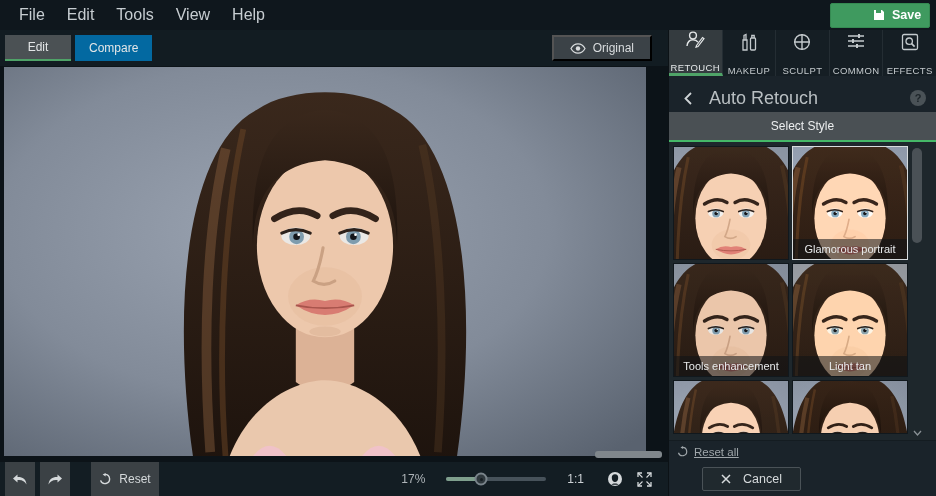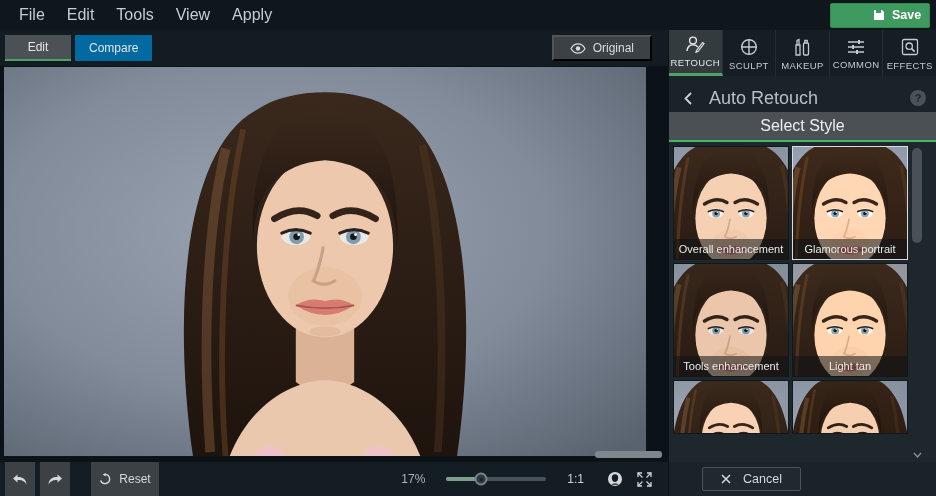--- a/index.html
+++ b/index.html
@@ -44,37 +44,37 @@
   .slider{width:100px;height:4px;background:#47525a;border-radius:2px;position:relative;margin-right:16px;}
   .slider .fill{position:absolute;left:0;top:0;height:4px;width:35%;background:#7f9f8d;border-radius:2px;}
   .slider .handle{position:absolute;left:35%;top:50%;transform:translate(-50%,-50%);width:13px;height:13px;border-radius:50%;
     background:#2f383d;border:2px solid #79838a;}
   .slider .handle::after{content:"";position:absolute;left:50%;top:50%;transform:translate(-50%,-50%);width:3px;height:3px;border-radius:50%;background:#161d22;}
   .ratio-label{color:#cdd2d5;font-size:12px;margin-right:14px;}
   .icon-btn{background:none;border:none;color:#d5d9db;width:24px;height:24px;display:flex;align-items:center;justify-content:center;padding:0;}
 
   
   .tool-tabs{height:46px;display:flex;flex:0 0 auto;background:#151e24;}
-  .ttab{flex:1;display:flex;flex-direction:column;align-items:center;justify-content:center;gap:4px;
+  .ttab{flex:1;display:flex;flex-direction:column;align-items:center;justify-content:space-between;gap:4px;
         border-right:1px solid #242d33;color:#c4cacd;padding-top:3px;}
   .ttab:last-child{border-right:none;}
   .ttab .tlabel{font-size:9.5px;letter-spacing:.4px;}
   .ttab.active{background:#343b3f;border-bottom:3px solid #4fa368;color:#e4e7e8;padding-top:0;}
 
   
   .feature-header{height:28px;margin-top:8px;display:flex;align-items:center;padding:0 10px;color:#b9bfc2;}
   .back-btn{background:none;border:none;color:#cfd4d6;width:18px;height:18px;display:flex;align-items:center;justify-content:center;padding:0;margin-right:12px;}
   .feature-title{font-size:18px;}
   .feature-header .spacer{flex:1;}
   .help-btn{width:16px;height:16px;border-radius:50%;background:#4a5257;color:#1c2429;font-size:11px;font-weight:bold;
     display:flex;align-items:center;justify-content:center;border:none;padding:0;}
 
   
   .style-tabs{height:30px;display:flex;flex:0 0 auto;}
-  .stab{flex:1;display:flex;align-items:center;justify-content:center;font-size:16px;color:#c9ced1;background:#2a3237;}
+  .stab{flex:1;display:flex;align-items:center;justify-content:center;font-size:12px;color:#c9ced1;background:#2a3237;}
   .stab.active{background:#4a5054;border-bottom:2px solid #45b868;color:#eceeef;}
 
   
   .styles-list{flex:1;background:#1e272c;position:relative;padding:4px 0 0 4px;overflow:hidden;}
   .tile-row{display:flex;gap:3px;margin-bottom:3px;}
   .tile{width:116px;height:114px;position:relative;overflow:hidden;background:#11181d;border:1px solid #11181d;}
   .tile.selected{border:1px solid #d8dcde;}
   .tile.partial{height:54px;}
   .tile .ph{position:absolute;inset:0;}
   .tile .ph svg{display:block;width:100%;height:100%;}
@@ -149,21 +149,21 @@
   </defs>
 </svg>
 
 <div id="app">
 
   <div class="menubar">
     <span class="menu-item">File</span>
     <span class="menu-item">Edit</span>
     <span class="menu-item">Tools</span>
     <span class="menu-item">View</span>
-    <span class="menu-item">Apply</span>
+    <span class="menu-item">Help</span>
     <span class="spacer"></span>
     <button class="save-btn">
       <span style="display:flex">
         <svg width="12" height="12" viewBox="0 0 12 12">
             <path d="M1,1 h8 l2,2 v8 h-10 Z M3,1 v3 h5 v-3 M3,8 h6 v3 h-6 Z" fill="#fff"></path>
           </svg>
       </span>
       <span>Save</span>
     </button>
   </div>
@@ -255,40 +255,40 @@
             <svg width="20" height="18" viewBox="0 0 20 18">
                 <circle cx="8" cy="5.5" r="3.4" fill="none" stroke="#e4e7e8" stroke-width="1.4"></circle>
                 <path d="M2,16 C2.5,11.5 5,9.8 8,9.8 C10,9.8 11.8,10.6 13,12.2" fill="none" stroke="#e4e7e8" stroke-width="1.4"></path>
                 <path d="M11.5,15.5 L17.5,7.5 L19,8.6 L13,16.6 L11,17.2 Z" fill="none" stroke="#e4e7e8" stroke-width="1.2"></path>
               </svg>
           </span>
           <span class="tlabel">RETOUCH</span>
         </div>
         <div class="ttab">
           <span style="display:flex">
-            <svg width="18" height="18" viewBox="0 0 18 18">
-                <circle cx="9" cy="9" r="7.3" fill="none" stroke="#c4cacd" stroke-width="1.4"></circle>
-                <path d="M9,1 V17 M1,9 H17" stroke="#c4cacd" stroke-width="1.4"></path>
-              </svg>
-          </span>
-          <span class="tlabel">SCULPT</span>
-        </div>
-        <div class="ttab">
-          <span style="display:flex">
             <svg width="18" height="18" viewBox="0 0 18 18" stroke="#c4cacd" stroke-width="1.3" fill="none">
                 <path d="M3,7 h4 v10 h-4 Z"></path>
                 <path d="M4,7 V2.5 L6,1.5 V7"></path>
                 <rect x="10.5" y="5" width="5" height="12" rx="1"></rect>
                 <path d="M11.8,5 V2.5 h2.4 V5"></path>
               </svg>
           </span>
           <span class="tlabel">MAKEUP</span>
         </div>
         <div class="ttab">
           <span style="display:flex">
+            <svg width="18" height="18" viewBox="0 0 18 18">
+                <circle cx="9" cy="9" r="7.3" fill="none" stroke="#c4cacd" stroke-width="1.4"></circle>
+                <path d="M9,1 V17 M1,9 H17" stroke="#c4cacd" stroke-width="1.4"></path>
+              </svg>
+          </span>
+          <span class="tlabel">SCULPT</span>
+        </div>
+        <div class="ttab">
+          <span style="display:flex">
             <svg width="18" height="16" viewBox="0 0 18 16" stroke="#c4cacd" stroke-width="1.4" fill="none">
                 <path d="M1,3 H17 M1,8 H17 M1,13 H17"></path>
                 <path d="M12,1 V5 M6,6 V10 M10,11 V15" stroke-width="2"></path>
               </svg>
           </span>
           <span class="tlabel">COMMON</span>
         </div>
         <div class="ttab">
           <span style="display:flex">
             <svg width="18" height="18" viewBox="0 0 18 18" stroke="#c4cacd" stroke-width="1.3" fill="none">
@@ -319,21 +319,20 @@
       </div>
 
       <div class="styles-list">
         <div class="tile-row">
           <div class="tile">
             <div class="ph f-overall">
               <svg viewBox="96 22 138 110" preserveAspectRatio="xMidYMid slice">
                   <use href="#portrait-art"></use>
                 </svg>
             </div>
-            <div class="caption">Overall enhancement</div>
           </div>
           <div class="tile selected">
             <div class="ph f-glam">
               <svg viewBox="96 22 138 110" preserveAspectRatio="xMidYMid slice">
                   <use href="#portrait-art"></use>
                 </svg>
             </div>
             <div class="caption">Glamorous portrait</div>
           </div>
         </div>
@@ -374,20 +373,29 @@
         <div class="vscroll">
           <div class="thumb"></div>
           <div class="down">
             <svg width="9" height="6" viewBox="0 0 9 6">
                 <path d="M1,1 L4.5,5 L8,1" fill="none" stroke="#8a9196" stroke-width="1.3"></path>
               </svg>
           </div>
         </div>
       </div>
 
+      <div class="resetall-row">
+        <span style="display:flex">
+          <svg width="11" height="11" viewBox="0 0 12 12">
+              <path d="M6,1.4 A4.6,4.6 0 1 1 1.6,7.4" fill="none" stroke="#9fa6aa" stroke-width="1.3"></path>
+              <path d="M6.6,0 L3.8,1.6 L6.6,3.3 Z" fill="#9fa6aa"></path>
+            </svg>
+        </span>
+        <a class="resetall-link">Reset all</a>
+      </div>
 
       <div class="panel-footer">
         <button class="cancel-btn">
           <span style="display:flex">
             <svg width="10" height="10" viewBox="0 0 10 10">
                 <path d="M1,1 L9,9 M9,1 L1,9" stroke="#d6dadc" stroke-width="1.5"></path>
               </svg>
           </span>
           <span>Cancel</span>
         </button>

